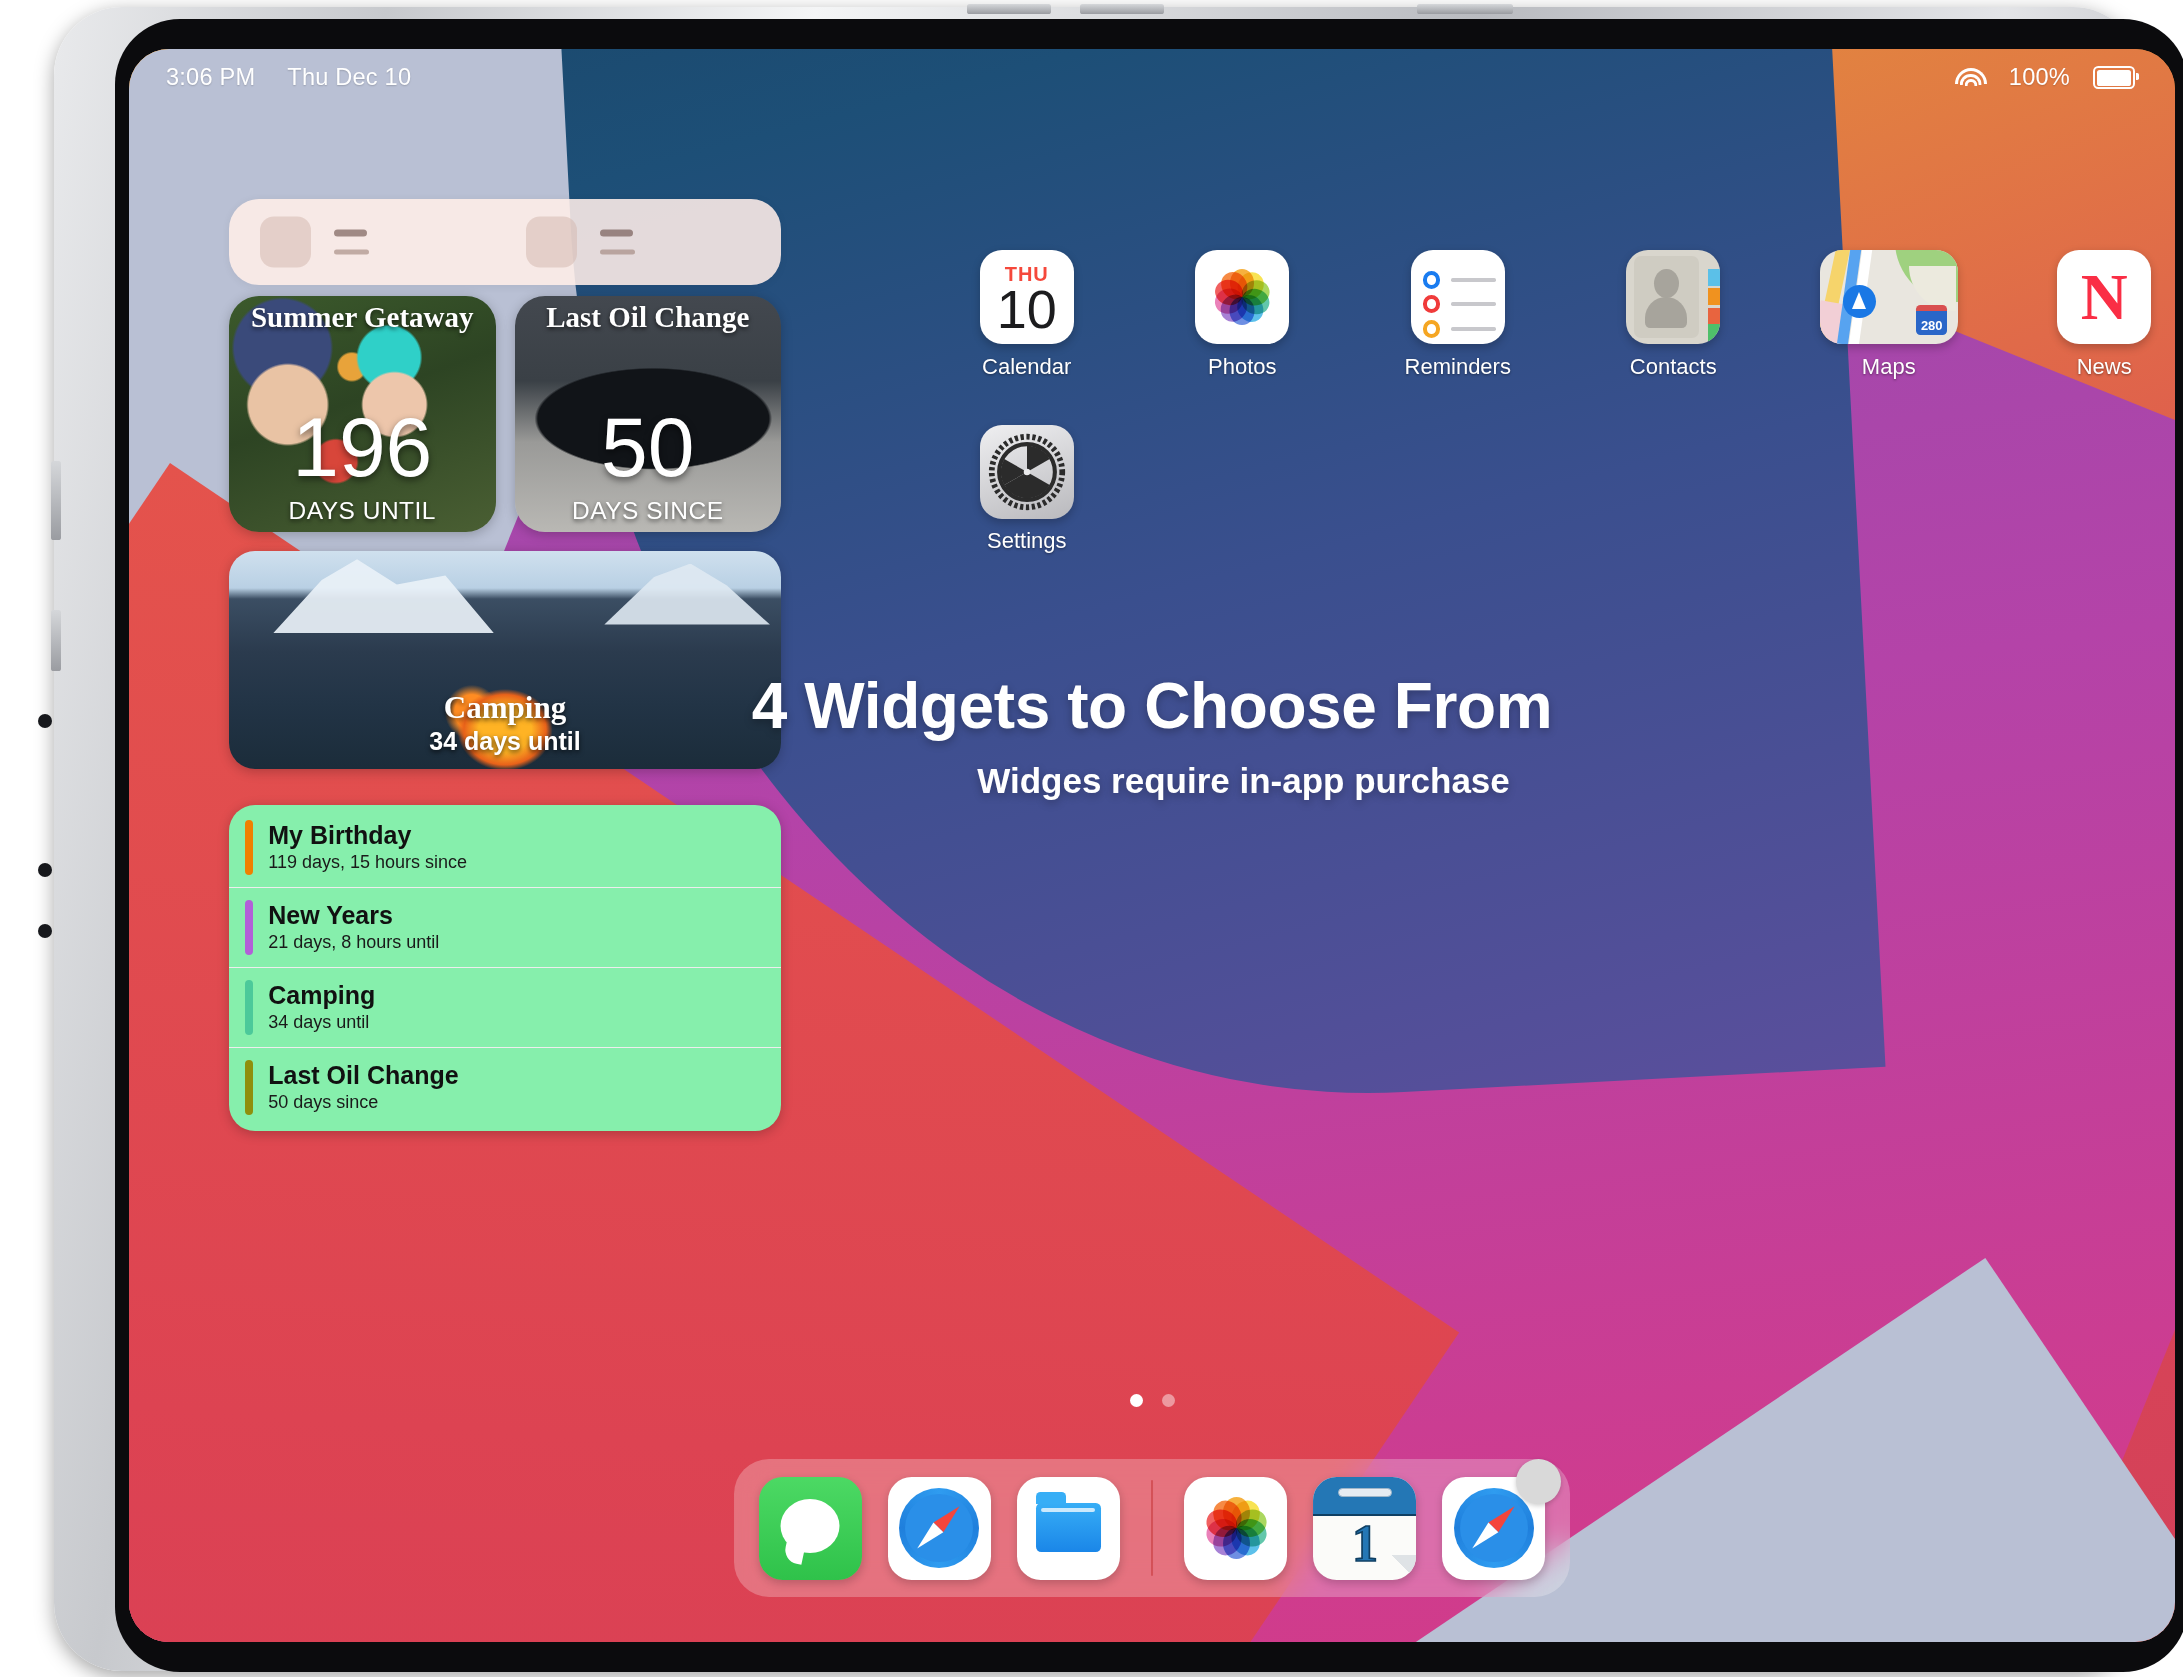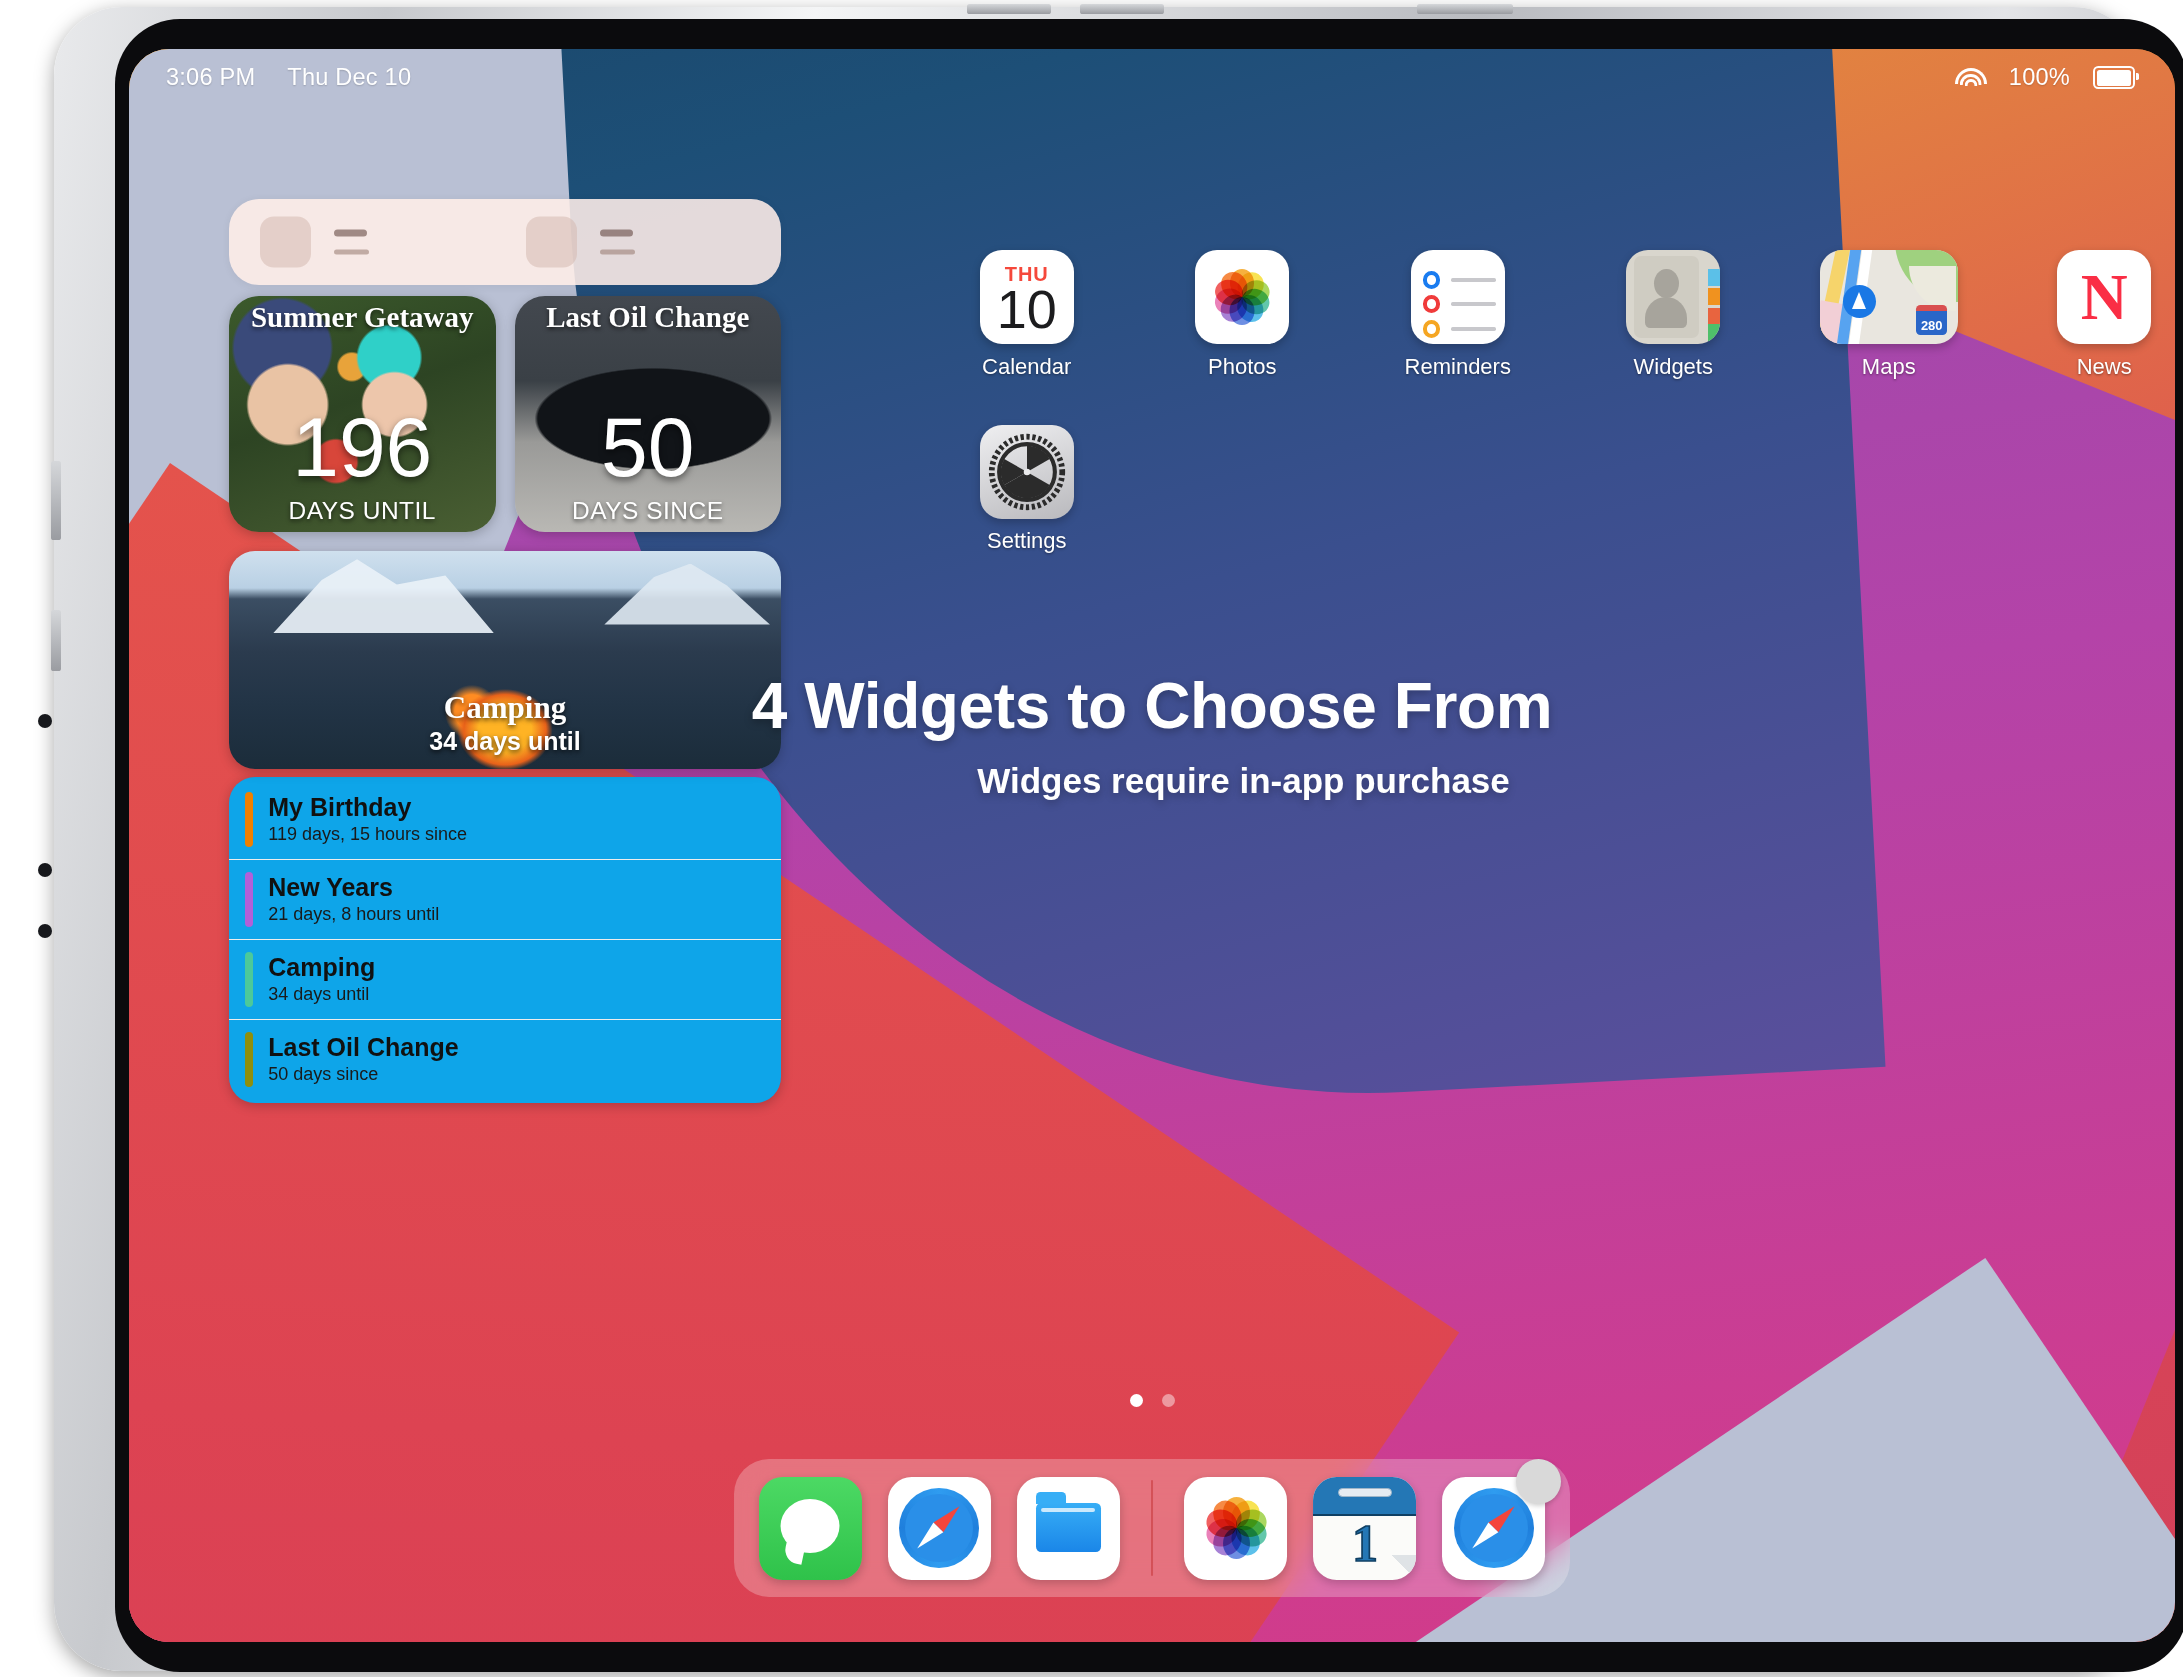--- a/index.html
+++ b/index.html
@@ -85,21 +85,21 @@
          font-size:24.5px;letter-spacing:0.5px;text-shadow:0 1.7px 4.4px rgba(0,0,0,.6);}
 
   .w-wide{margin-top:19px;width:552px;height:218px;border-radius:26px;overflow:hidden;
           position:relative;box-shadow:0 2.6px 12.2px rgba(0,0,0,.22);}
   .w-wide .cap{position:absolute;left:0;right:0;bottom:12.2px;text-align:center;color:#fff;}
   .w-wide .cap .t{font-family:"Liberation Serif",serif;font-weight:700;font-size:31px;
                   text-shadow:0 1.7px 5.2px rgba(0,0,0,.7);}
   .w-wide .cap .s{font-size:25px;font-weight:600;margin-top:1.7px;
                   text-shadow:0 1.7px 5.2px rgba(0,0,0,.7);}
 
-  .w-list{margin-top:8px;width:552px;background:#0ea5e9;border-radius:26px;overflow:hidden;
+  .w-list{margin-top:36px;width:552px;background:#86efac;border-radius:26px;overflow:hidden;
           box-shadow:0 2.6px 12.2px rgba(0,0,0,.22);padding:3.5px 0;}
   .li{display:flex;align-items:center;padding:12.2px 0 12.2px 15.7px;border-bottom:0.9px solid #ededed;}
   .li:last-child{border-bottom:none;}
   .li .bar{width:7.9px;border-radius:4.4px;align-self:stretch;margin-right:15.7px;}
   .li .txt .n{font-size:25px;font-weight:700;color:#111;line-height:1.25;}
   .li .txt .d{font-size:18px;color:#1a1a1a;line-height:1.3;}
 
   
   #apps{position:absolute;left:790px;top:201px;width:1293px;
         display:grid;grid-template-columns:repeat(6,1fr);row-gap:45px;}
@@ -404,21 +404,21 @@
       <div class="app">
         <div class="ic ic-contacts">
           <div class="ct-card"></div>
           <div class="ct-head"></div>
           <div class="ct-body"></div>
           <div class="ct-tab" style="top:19px;background:#5bc0e8;"></div>
           <div class="ct-tab" style="top:38px;background:#f0921f;"></div>
           <div class="ct-tab" style="top:58px;background:#e8643f;"></div>
           <div class="ct-tab" style="top:74px;background:#4fbf6a;"></div>
         </div>
-        <div class="lbl">Widgets</div>
+        <div class="lbl">Contacts</div>
       </div>
 
       <div class="app">
         <div class="ic ic-maps">
           <div class="m-green"></div>
             <div class="m-green2"></div>
           <div class="m-road"></div>
             <div class="m-pink"></div>
           <div class="m-blue"></div>
             <div class="m-white"></div>

